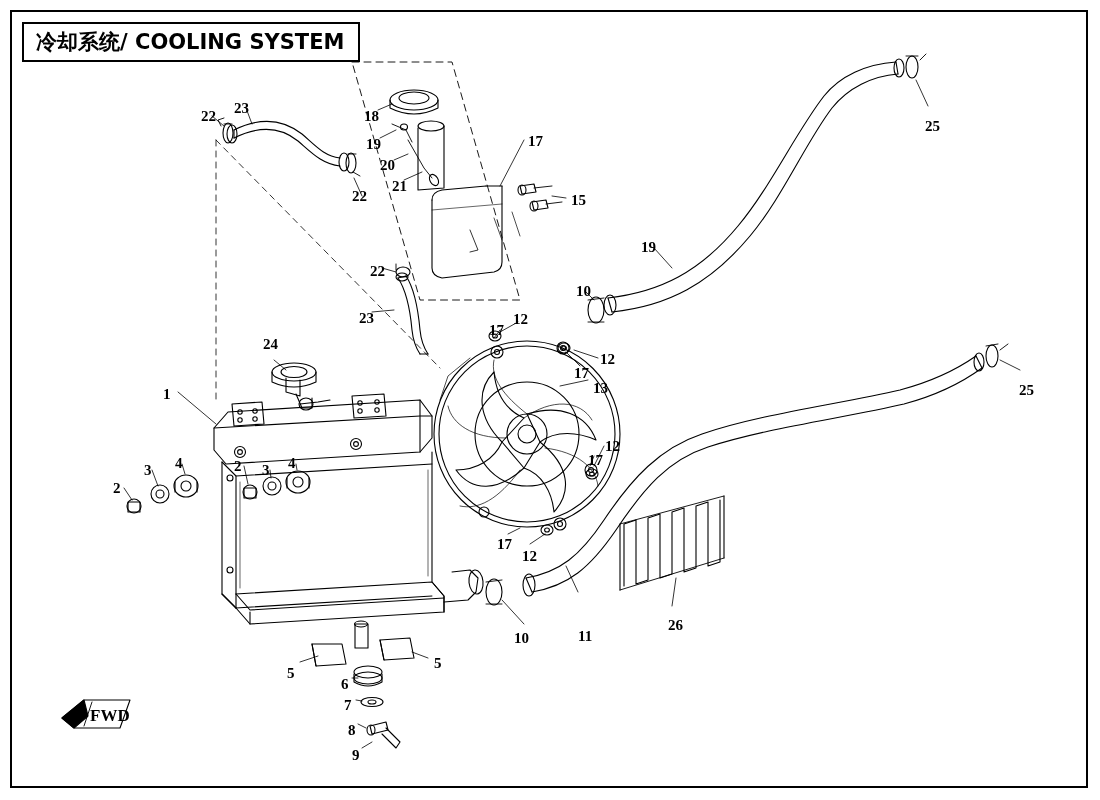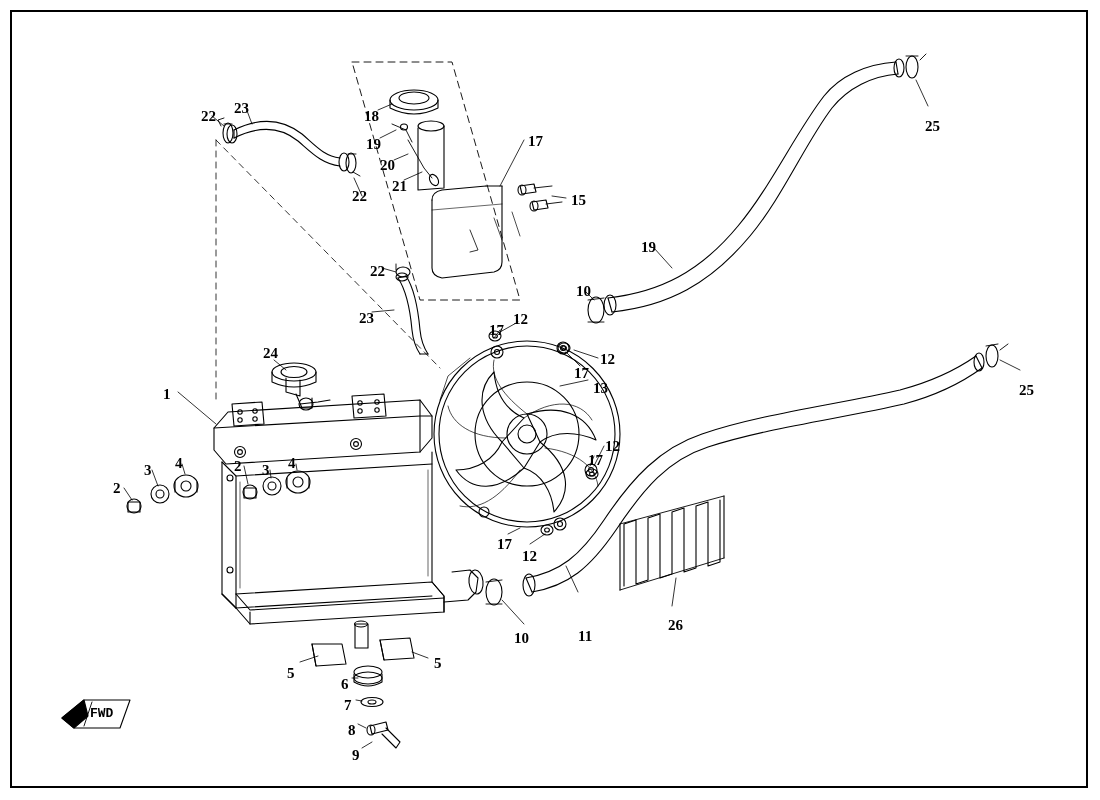--- a/index.html
+++ b/index.html
@@ -58,33 +58,36 @@
   #svg-layer {
     position: absolute;
     left: 0;
     top: 0;
     width: 1100px;
     height: 800px;
     z-index: 10;
   }
   .fwd-label {
     position: absolute;
-    font-size: 13px;
+    font-size: 17px;
     font-weight: bold;
-    font-family: Liberation Mono, monospace;
+    font-family: Liberation Serif, serif;
     z-index: 31;
   }
 </style>
 </head>
 <body>
 
 <div id="page">
 
   <div id="frame"></div>
 
+  <div id="title-box">
+    <span class="title-text">冷却系统/ COOLING SYSTEM</span>
+  </div>
 
   <svg id="svg-layer" viewBox="0 0 1100 800" xmlns="http://www.w3.org/2000/svg">
     <g fill="none" stroke="#000" stroke-width="1.1" stroke-linecap="round" stroke-linejoin="round">
 
       <g>
         <path d="M62 718 L84 700 L130 700 L120 728 L74 728 Z" fill="#fff"></path>
         <path d="M62 718 L84 700 L88 716 L74 728 Z" fill="#000"></path>
         <path d="M92 702 L84 726" stroke-width="0.9"></path>
       </g>
 
@@ -406,20 +409,20 @@
   <div class="callout" style="left:497px; top:536px;">17</div>
   <div class="callout" style="left:364px; top:108px;">18</div>
   <div class="callout" style="left:366px; top:136px;">19</div>
   <div class="callout" style="left:380px; top:157px;">20</div>
   <div class="callout" style="left:392px; top:178px;text-align:right;">21</div>
   <div class="callout" style="left:201px; top:108px;">22</div>
   <div class="callout" style="left:352px; top:188px;">22</div>
   <div class="callout" style="left:370px; top:263px;">22</div>
   <div class="callout" style="left:234px; top:100px;">23</div>
   <div class="callout" style="left:359px; top:310px;">23</div>
-  <div class="callout" style="left:263px; top:345px;">24</div>
+  <div class="callout" style="left:263px; top:336px;">24</div>
   <div class="callout" style="left:925px; top:118px;">25</div>
   <div class="callout" style="left:1019px; top:382px;">25</div>
   <div class="callout" style="left:668px; top:617px;">26</div>
 
   <div class="fwd-label" style="left:90px; top:706px;">FWD</div>
 
 </div>
 
 </body></html>

